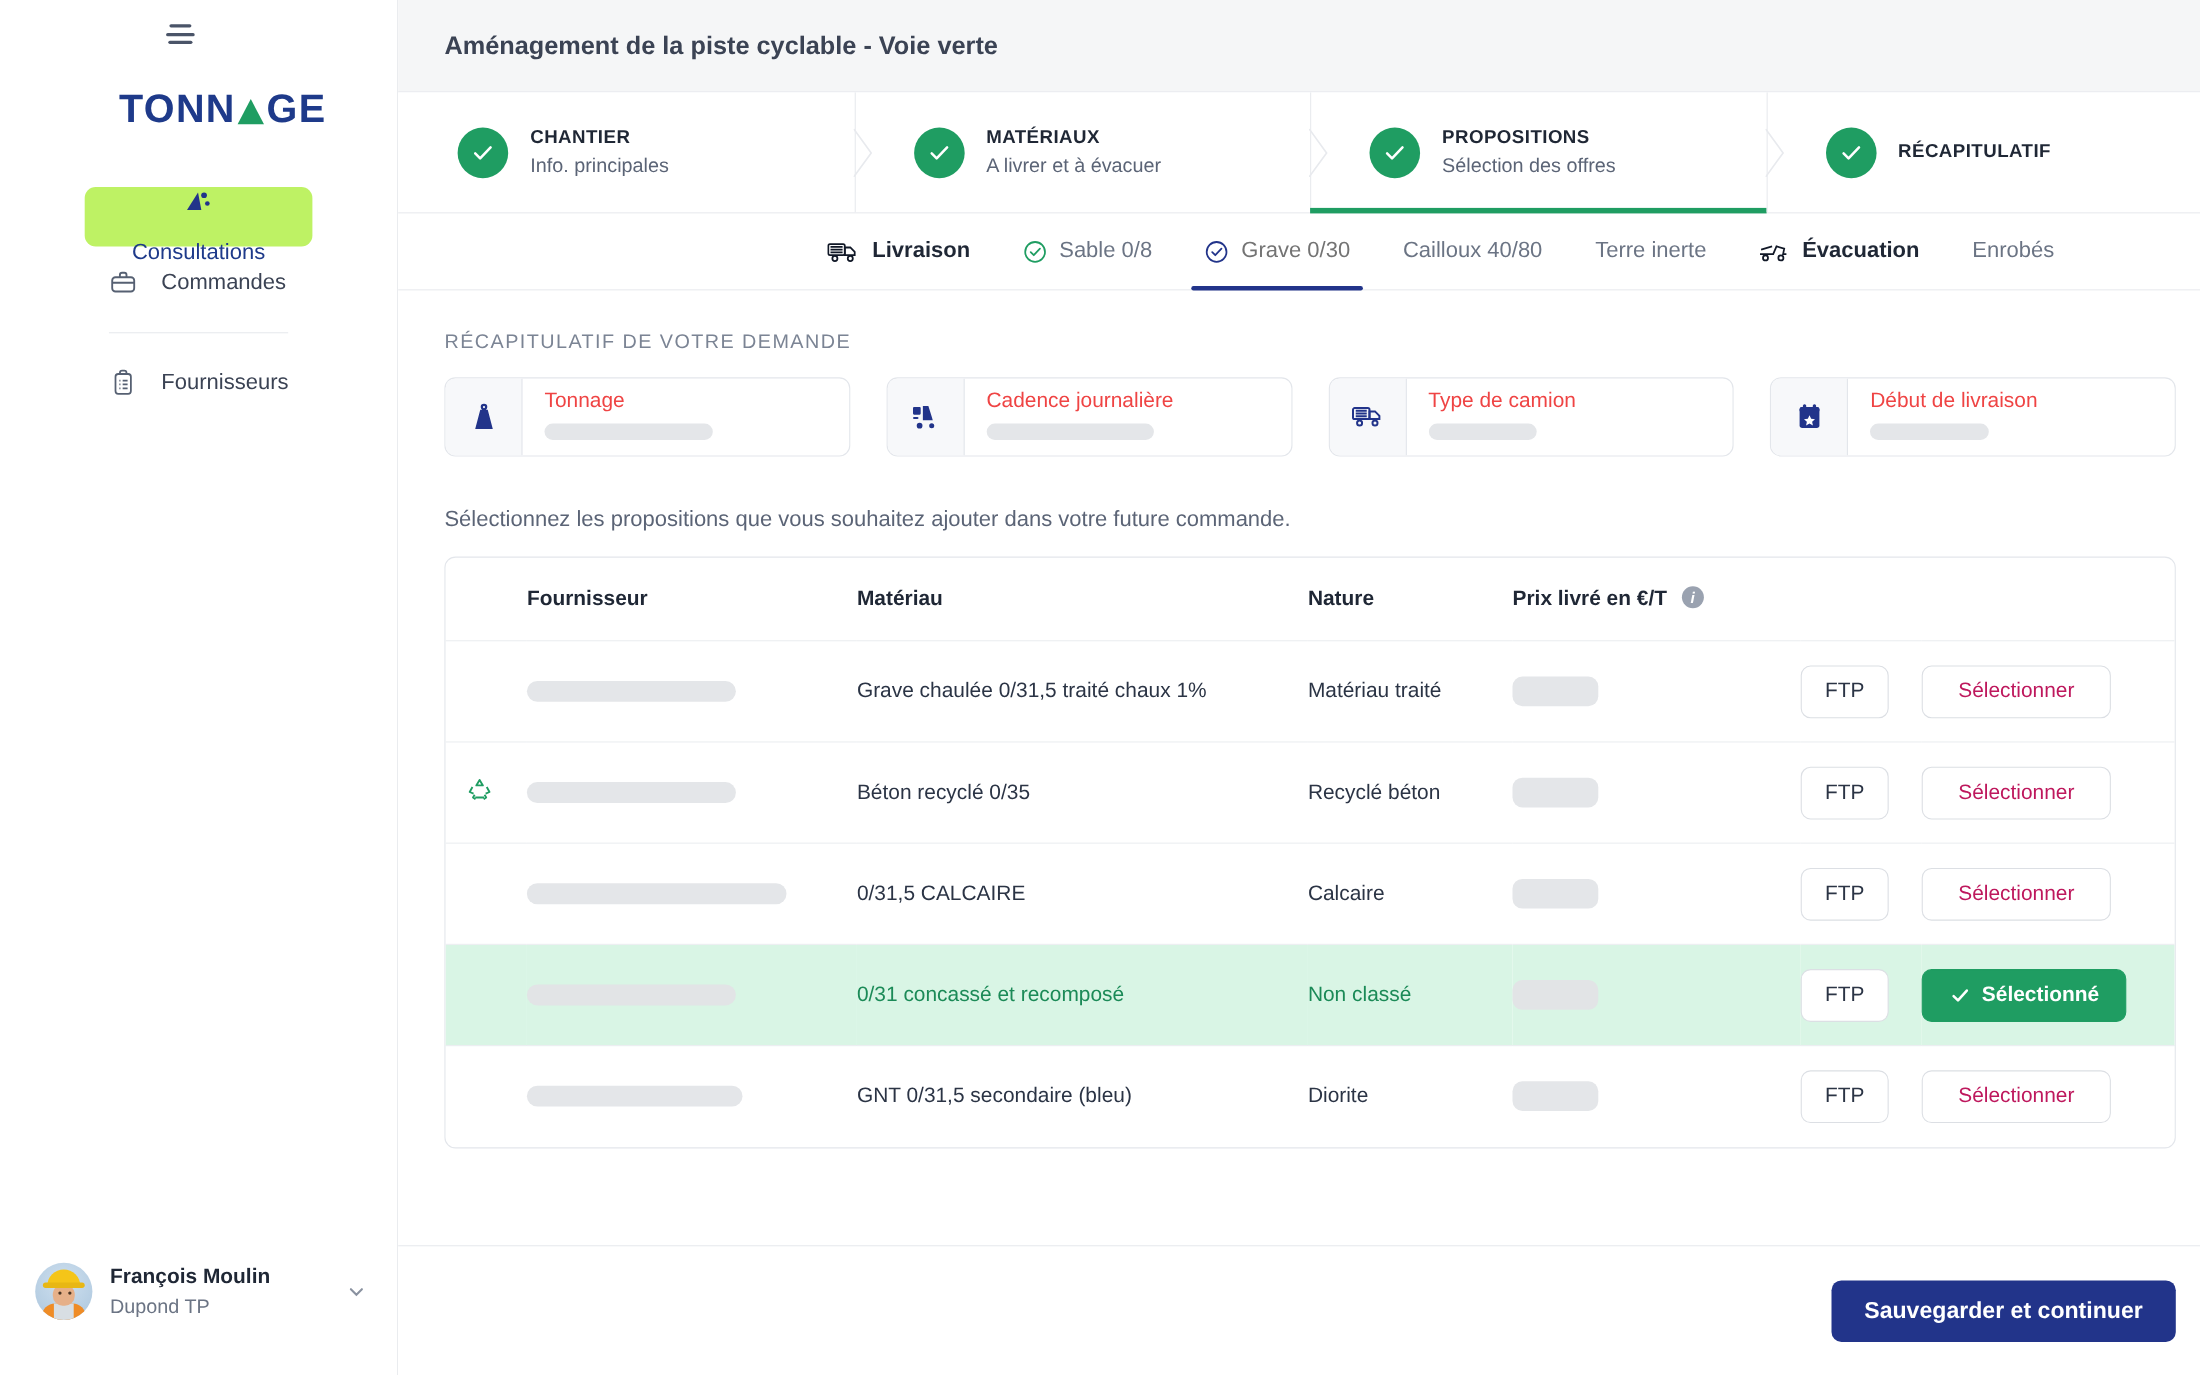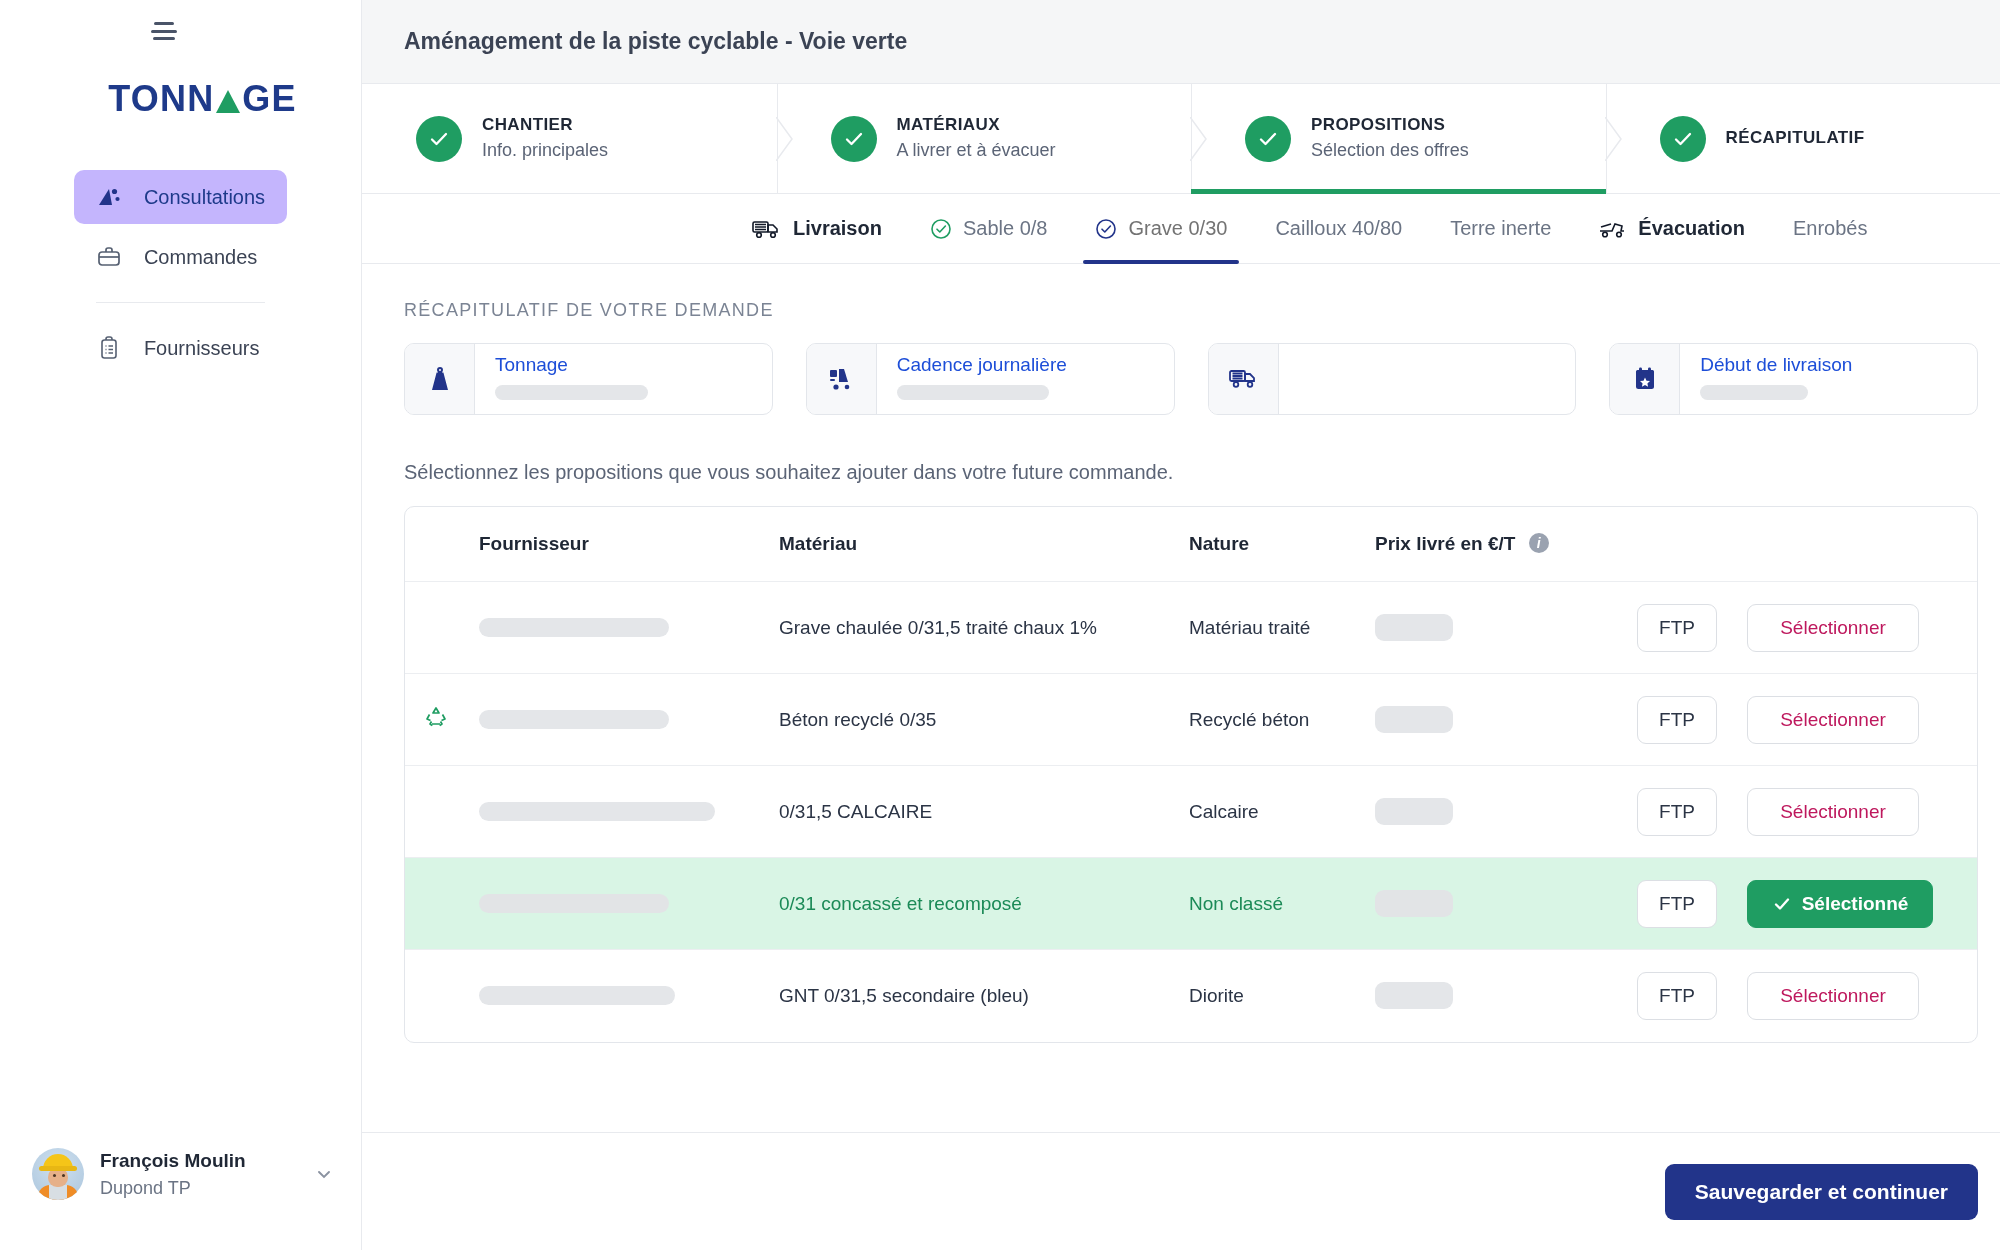--- a/index.html
+++ b/index.html
@@ -34,21 +34,21 @@
   .logo .tri { display: inline-block; position: relative; width: 28px; height: 26px; vertical-align: -3px; }
   .logo .tri svg { position: absolute; left: 0; top: 0; }
 
   .nav { margin-top: 38px; padding: 0 22px; }
   .nav-item {
     display: flex; align-items: center; gap: 22px;
     height: 54px; border-radius: 10px; padding: 0 22px;
     color: #3b4354; font-size: 20px; cursor: pointer;
     margin-bottom: 6px;
   }
-  .nav-item.active { background: #c4b5fd; color: #1e3a8a; }
+  .nav-item.active { background: #bef264; color: #1e3a8a; flex-direction: column; }
   .nav-icon { width: 26px; height: 26px; display: flex; align-items: center; justify-content: center; flex: 0 0 26px; }
   .nav-sep { height: 1px; background: #e8eaee; margin: 18px 22px 18px 22px; }
 
   .user-box {
     position: absolute; left: 0; bottom: 16px; width: 100%;
     padding: 0 26px 34px 32px;
     display: flex; align-items: center; gap: 16px; cursor: pointer;
   }
   .avatar {
     width: 52px; height: 52px; border-radius: 50%;
@@ -119,21 +119,21 @@
   .cards { display: flex; gap: 33px; }
   .card {
     flex: 1; height: 72px; border: 1px solid #e3e6eb; border-radius: 10px;
     display: flex; overflow: hidden; background: #fff;
   }
   .card-ic {
     width: 70px; background: #f7f8fa; border-right: 1px solid #e3e6eb;
     display: flex; align-items: center; justify-content: center; flex: 0 0 70px;
   }
   .card-body { flex: 1; padding: 10px 0 0 20px; }
-  .card-title { font-size: 19px; color: #1d4ed8; }
+  .card-title { font-size: 19px; color: #ef4444; }
   .card-skel { margin-top: 9px; height: 15px; border-radius: 8px; background: #e4e6e9; }
   .card-skel.w1 { width: 153px; } .card-skel.w2 { width: 152px; }
   .card-skel.w3 { width: 98px; }  .card-skel.w4 { width: 108px; }
 
   .helper { margin-top: 46px; font-size: 20px; color: #5b6476; }
 
   .table-wrap { margin-top: 22px; border: 1px solid #e3e6eb; border-radius: 10px; overflow: hidden; background: #fff; }
   table { width: 100%; border-collapse: collapse; table-layout: fixed; }
   thead th {
     text-align: left; font-size: 19px; font-weight: 700; color: #1f2735;
@@ -425,20 +425,24 @@
 
         <div class="card">
           <div class="card-ic">
             <svg width="30" height="24" viewBox="0 0 30 24" fill="none" stroke="#22348a" stroke-width="1.8">
                 <rect x="2" y="4" width="15" height="10" rx="1.5"></rect>
                 <path d="M17 7h5l4 4v3h-9z"></path>
                 <circle cx="8" cy="17.5" r="2.3"></circle>
                 <circle cx="22" cy="17.5" r="2.3"></circle>
                 <path d="M4.5 6.5h10M4.5 9h10M4.5 11.5h10"></path>
               </svg>
+          </div>
+          <div class="card-body">
+            <div class="card-title">Type de camion</div>
+            <div class="card-skel w3"></div>
           </div>
         </div>
 
         <div class="card">
           <div class="card-ic">
             <svg width="24" height="26" viewBox="0 0 24 26" fill="#22348a">
                 <rect x="3" y="4" width="18" height="19" rx="2.5"></rect>
                 <rect x="3" y="4" width="18" height="5" rx="2"></rect>
                 <rect x="6" y="1.5" width="3" height="5" rx="1.4"></rect>
                 <rect x="15" y="1.5" width="3" height="5" rx="1.4"></rect>

